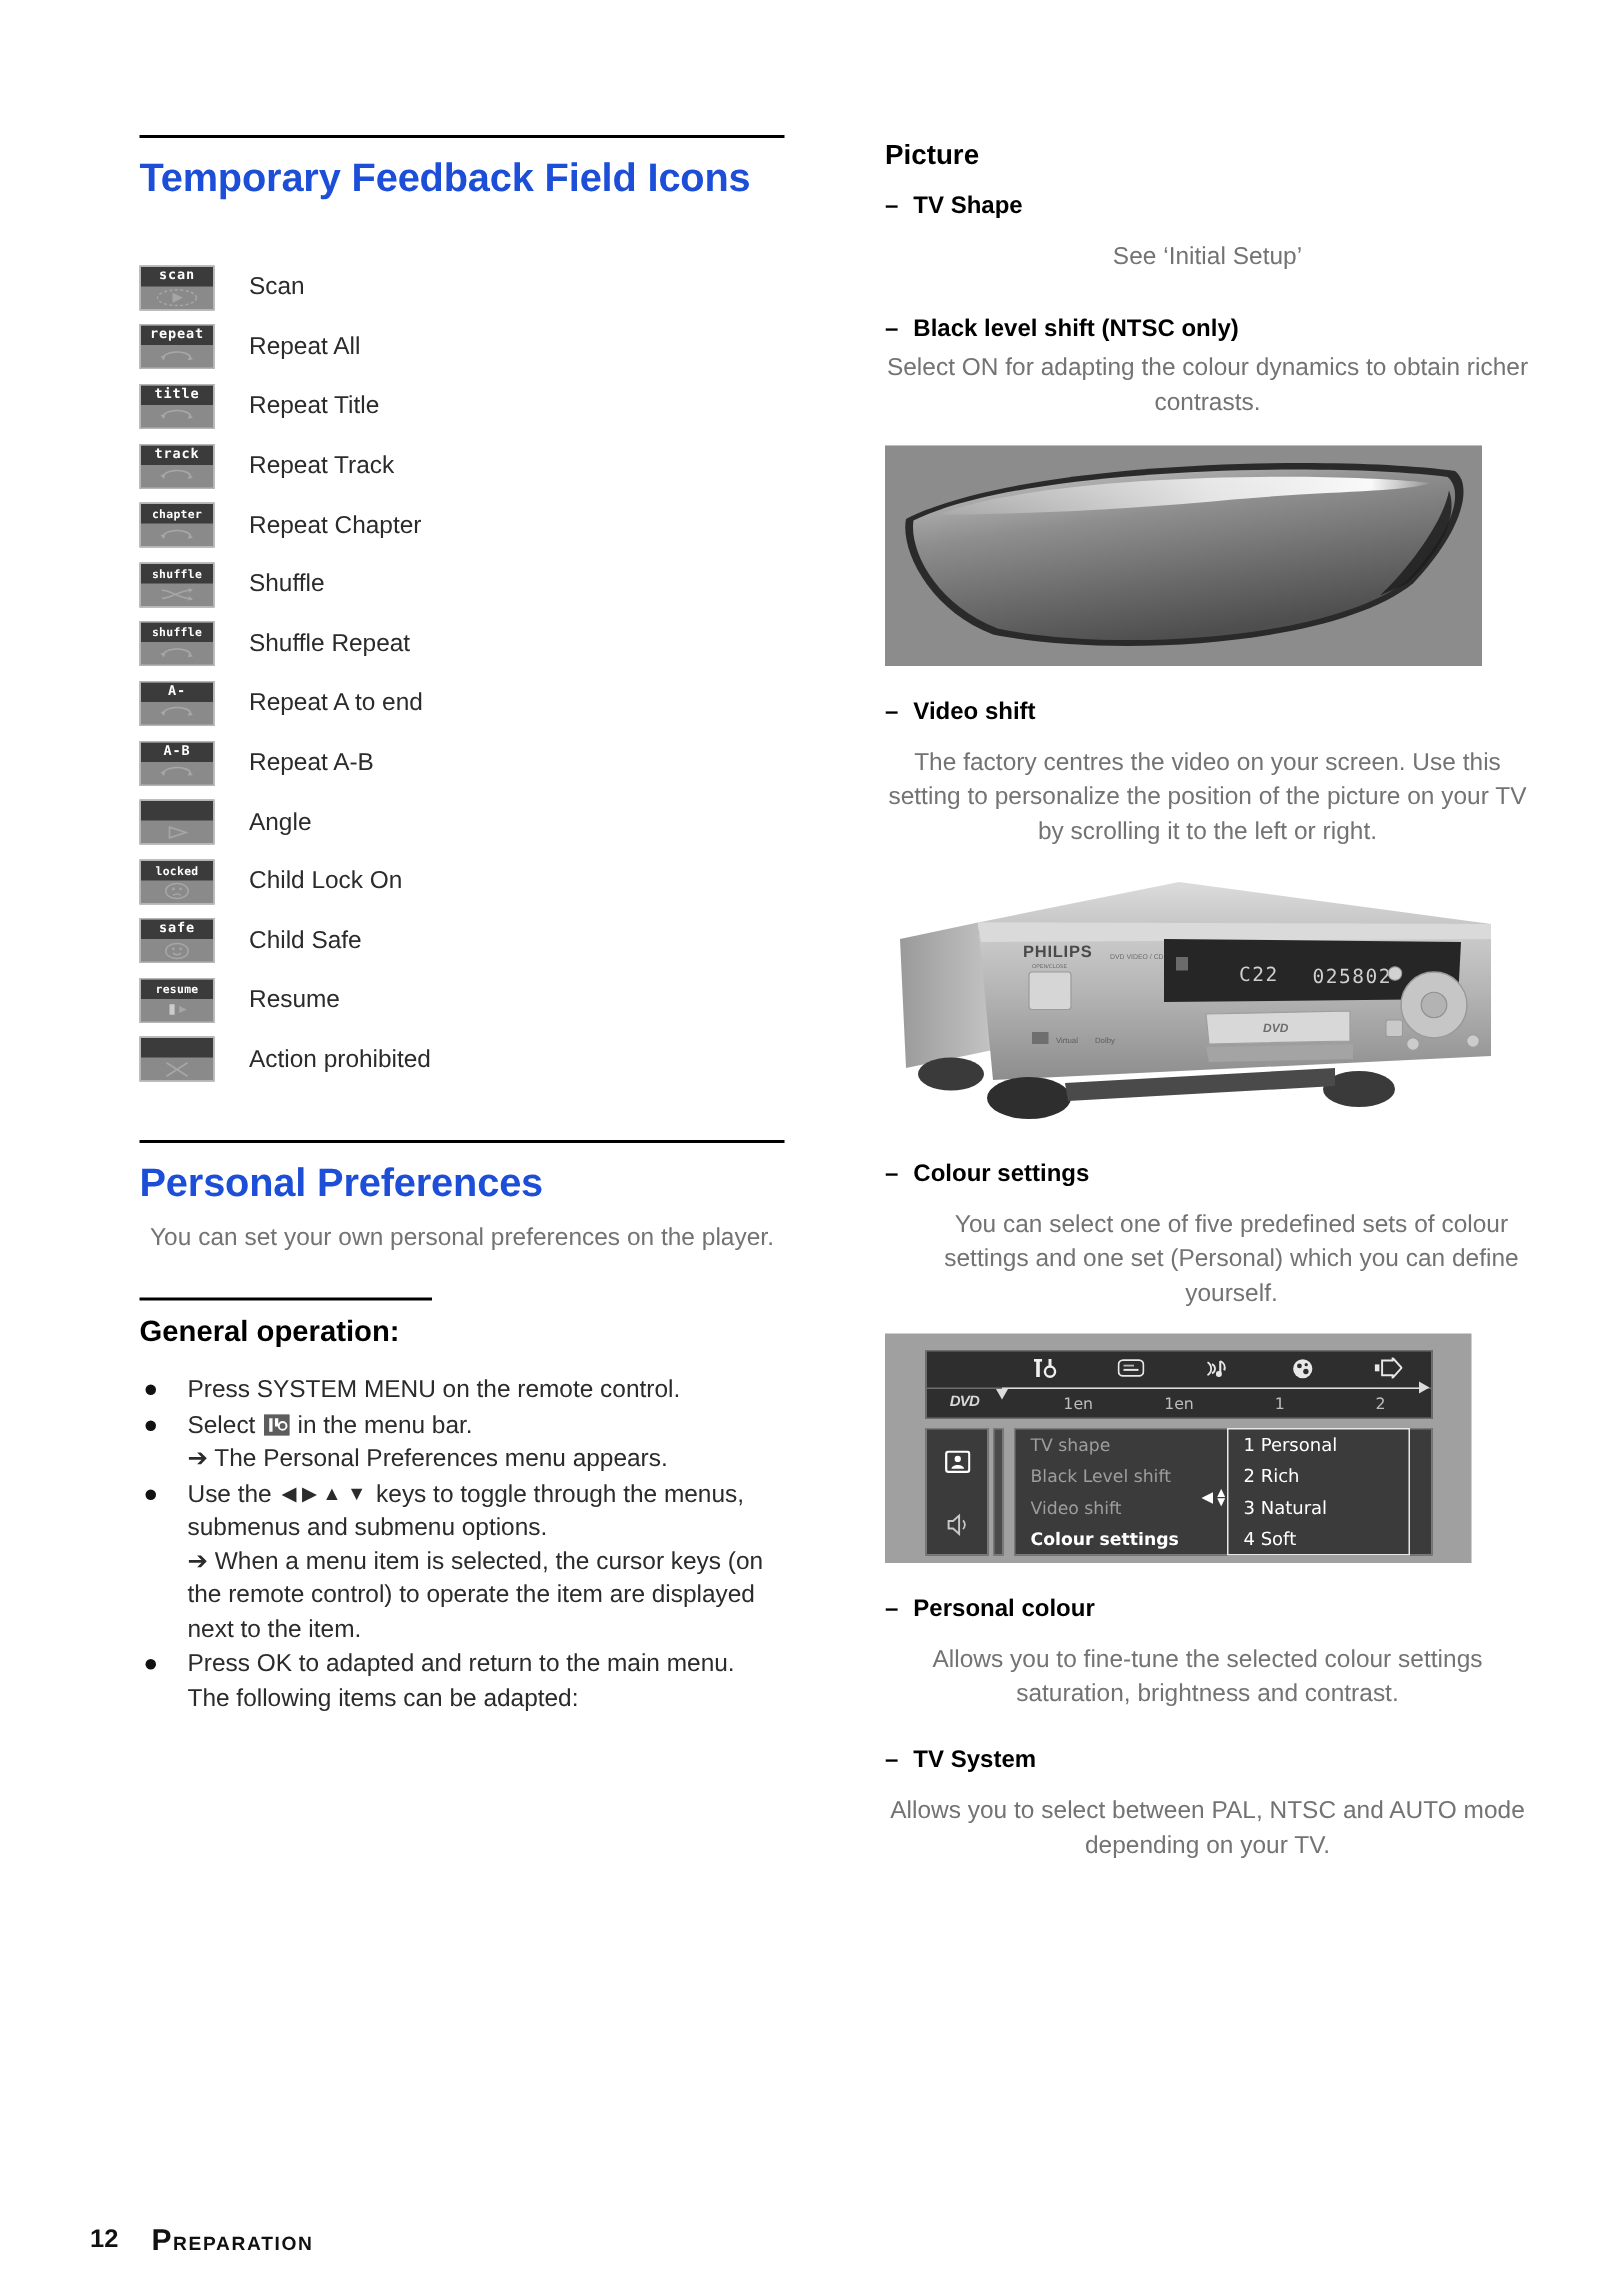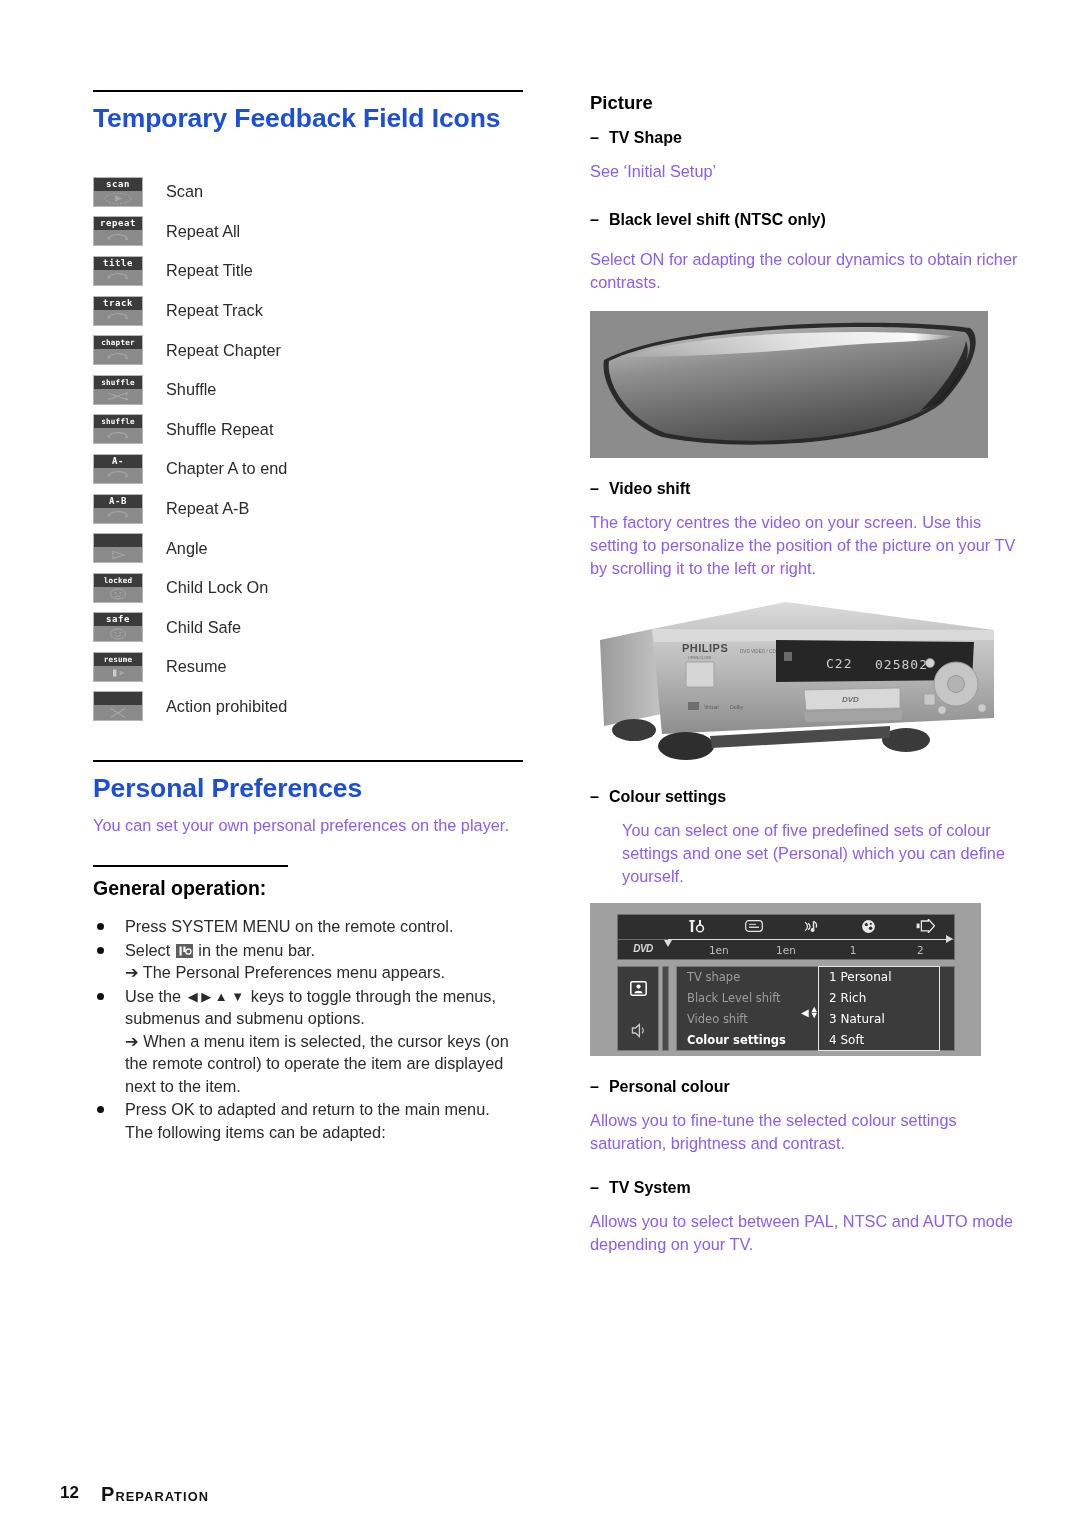--- a/index.html
+++ b/index.html
@@ -67,22 +67,23 @@
     margin: 0;
     display: flex;
     gap: 10px;
   }
   .dash-head .dash { display: inline-block; }
 
   p.body-text {
     font-size: 16.3px;
     line-height: 1.40;
     margin: 0;
-    color: #8b5cf6;
+    color: #737373;
     letter-spacing: 0.02px;
+    text-align: center;
   }
 
   
   .icon-list {
     margin-top: 36px;
   }
   .icon-row {
     display: flex;
     align-items: center;
     height: 39.6px;
@@ -491,21 +492,21 @@
         <div class="osd-icon">
           <div class="cap">A-</div>
           <div class="glyph">
             <svg width="26" height="12" viewBox="0 0 26 12">
                 <path d="M4 7.5 A9 4 0 1 1 22 6" fill="none" stroke="#a6a6a6" stroke-width="1.1"></path>
                 <path d="M2 5.6 L5.4 5 L4.2 8.4 Z" fill="#a6a6a6"></path>
                 <path d="M23.6 7.6 L20.2 8.2 L21.4 4.8 Z" fill="#a6a6a6"></path>
               </svg>
           </div>
         </div>
-        <div class="icon-label">Chapter A to end</div>
+        <div class="icon-label">Repeat A to end</div>
       </div>
 
       <div class="icon-row">
         <div class="osd-icon">
           <div class="cap">A-B</div>
           <div class="glyph">
             <svg width="26" height="12" viewBox="0 0 26 12">
                 <path d="M4 7.5 A9 4 0 1 1 22 6" fill="none" stroke="#a6a6a6" stroke-width="1.1"></path>
                 <path d="M2 5.6 L5.4 5 L4.2 8.4 Z" fill="#a6a6a6"></path>
                 <path d="M23.6 7.6 L20.2 8.2 L21.4 4.8 Z" fill="#a6a6a6"></path>
@@ -630,21 +631,21 @@
     <div class="dash-head" style="margin-top:15px;">
       <span class="dash">–</span>
       <span>TV Shape</span>
     </div>
     <p class="body-text" style="margin-top:13px;">See ‘Initial Setup’</p>
 
     <div class="dash-head" style="margin-top:28px;">
       <span class="dash">–</span>
       <span>Black level shift (NTSC only)</span>
     </div>
-    <p class="body-text" style="margin-top:19px;">Select ON for adapting the colour dynamics to obtain richer contrasts.</p>
+    <p class="body-text" style="margin-top:5px;">Select ON for adapting the colour dynamics to obtain richer contrasts.</p>
 
     <div class="figure tv-shape-fig" style="margin-top:18px;">
       <svg width="398" height="147" viewBox="0 0 398 147">
         <defs>
           <linearGradient id="tvg" x1="0" y1="0" x2="0.45" y2="1">
             <stop offset="0%" stop-color="#c9c9c9"></stop>
             <stop offset="38%" stop-color="#8e8e8e"></stop>
             <stop offset="72%" stop-color="#6a6a6a"></stop>
             <stop offset="100%" stop-color="#4e4e4e"></stop>
           </linearGradient>

